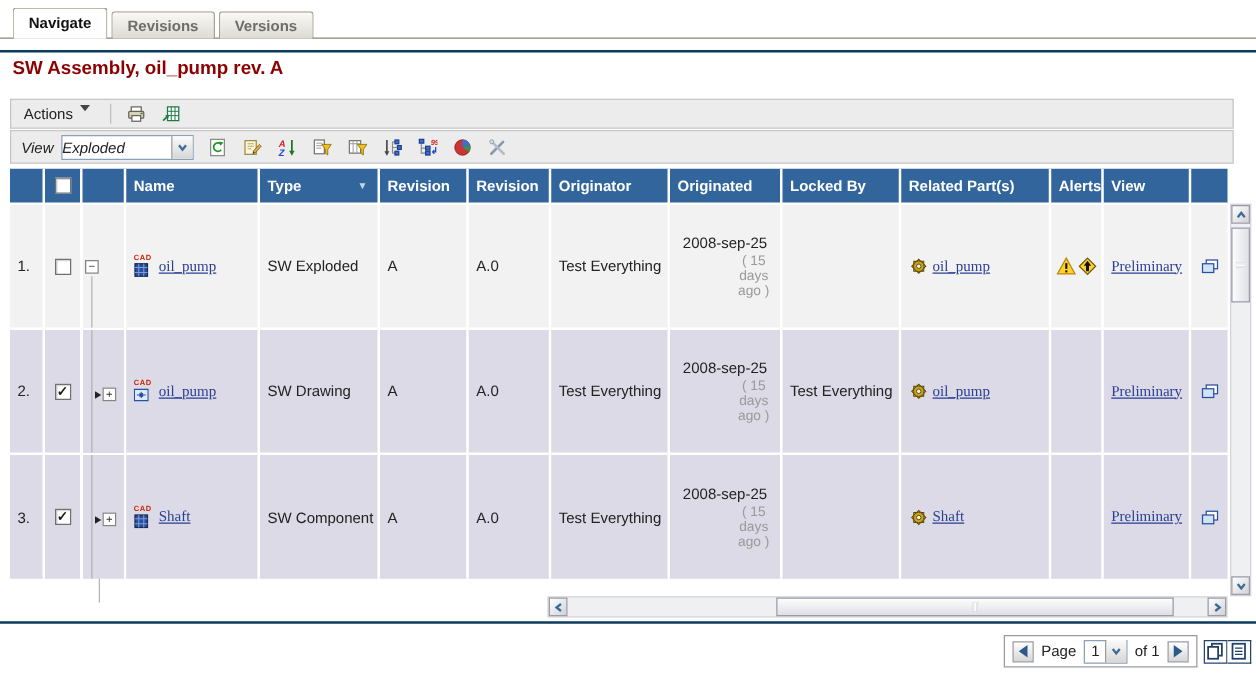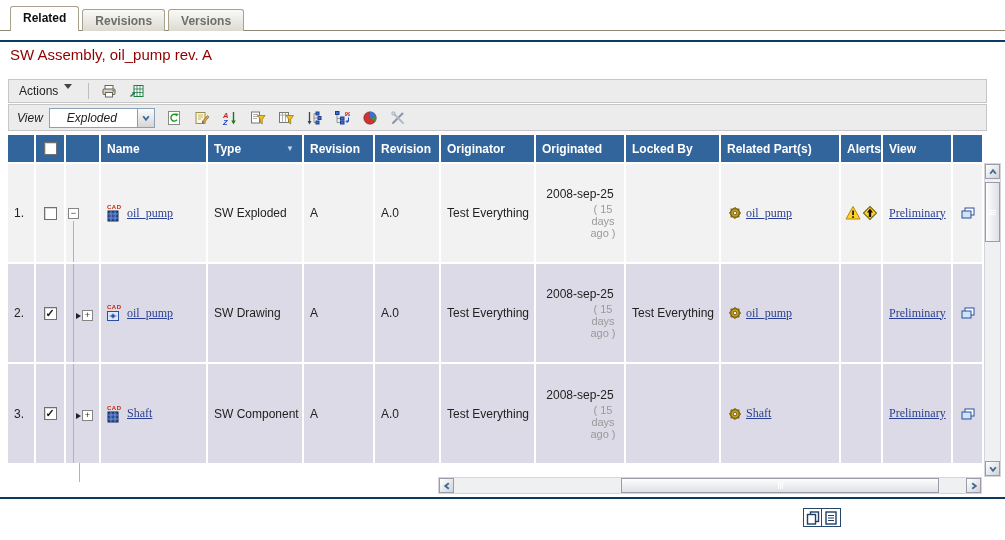--- a/index.html
+++ b/index.html
@@ -14,34 +14,34 @@
 
   
   .tabbar { position:absolute; left:10px; top:6px; height:25px; display:flex; align-items:flex-end; gap:3px; z-index:3; }
   .tab { height:22px; padding:4px 12px 0; background:linear-gradient(#f9f9f7,#dcdad1);
          border:1px solid #a8a28c; border-bottom:none; border-radius:3px 3px 0 0;
          font-weight:bold; font-size:12px; color:#6e6e68; cursor:default; }
   .tab.active { height:25px; background:#ffffff; color:#111; }
   .tabline { position:absolute; top:30px; left:0; width:1005px; height:1px; background:#8c8672; z-index:1; }
   .rule-top { position:absolute; top:40px; left:0; width:1005px; height:2px; background:#0e3a5f; }
 
-  .page-title { position:absolute; top:46px; left:10px; font-size:15px; font-weight:normal; color:#8e0000; }
+  .page-title { position:absolute; top:46px; left:10px; font-size:15px; font-weight:bold; color:#8e0000; }
 
   
   .bar { position:absolute; left:8px; width:979px; background:#ececec; border:1px solid #c6c6c6;
          display:flex; align-items:center; }
   .bar.actions { top:79px; height:24px; }
   .bar.view    { top:104px; height:27px;font-style:italic; }
   .actions-btn { display:flex; align-items:flex-start; gap:6px; padding:0 10px; color:#222; cursor:default; }
   .caret-down { width:0; height:0; border-left:4px solid transparent; border-right:4px solid transparent; border-top:5px solid #444; }
   .vsep { width:1px; height:16px; background:#bdbdbd; margin:0 6px; }
   .tbicon { width:22px; height:20px; display:flex; align-items:center; justify-content:center; margin:0 3px; cursor:default; }
   .view-label { margin:0 6px 0 8px; }
   .combo { width:106px; height:20px; background:#fff; border:1px solid #8aa0b8; display:flex; align-items:center; }
-  .combo-val { padding-left:17px; flex:1; }
+  .combo-val { padding-left:0; flex:1; }
   .combo-btn { width:17px; height:18px; border-left:1px solid #9a9a9a; background:linear-gradient(#fbfbfb,#d6d6d6);
                display:flex; align-items:center; justify-content:center; }
 
   
   .grid-wrap { position:absolute; left:8px; top:135px; }
   table.grid { border-collapse:collapse; table-layout:fixed; width:974px; }
   .grid th { background:#31659c; color:#fff; font-weight:bold; font-size:12px; text-align:left;
              height:28px; padding:0 0 0 6px; border-right:2px solid #fff; border-bottom:2px solid #fff; }
   .grid th:last-child { border-right:none; }
   .grid td { height:100px; vertical-align:middle; border-right:2px solid #fff; border-top:2px solid #fff; padding:0 0 0 6px; }
@@ -231,21 +231,21 @@
         <rect x="2.5" y="4.5" width="8" height="9.5" fill="#fff" stroke="#1f3f66" stroke-width="1.4"></rect>
       </symbol>
     <symbol id="s-windoc" viewBox="0 0 16 16">
         <rect x="3" y="2" width="10" height="12" fill="#fff" stroke="#1f3f66" stroke-width="1.4"></rect>
         <path d="M5 5.5 h6 M5 8 h6 M5 10.5 h6" stroke="#1f3f66" stroke-width="1"></path>
       </symbol>
   </defs>
 </svg>
 
 <div class="tabbar">
-  <div class="tab active">Related</div>
+  <div class="tab active">Navigate</div>
   <div class="tab">Revisions</div>
   <div class="tab">Versions</div>
 </div>
 <div class="tabline"></div>
 <div class="rule-top"></div>
 
 <div class="page-title">SW Assembly, oil_pump rev. A</div>
 
 <div class="bar actions">
   <div class="actions-btn">
@@ -555,20 +555,38 @@
   <div class="sb-btn right">
       <svg class="i10 rot-r">
         <use href="#s-chevdown"></use>
       </svg>
     </div>
 </div>
 
 <div class="rule-bottom"></div>
 
 <div class="pager">
+  <div class="pager-box">
+    <div class="pg-btn">
+        <span class="tri-left"></span>
+      </div>
+    <span>Page</span>
+    <div class="pg-combo">
+      <span class="combo-val">1</span>
+      <span class="combo-btn">
+          <svg class="i10">
+            <use href="#s-chevdown"></use>
+          </svg>
+        </span>
+    </div>
+    <span>of 1</span>
+    <div class="pg-btn">
+        <span class="tri-right"></span>
+      </div>
+  </div>
   <div class="vt">
     <div class="vt-btn">
         <svg class="i16">
           <use href="#s-winmulti"></use>
         </svg>
       </div>
     <div class="vt-btn">
         <svg class="i16">
           <use href="#s-windoc"></use>
         </svg>

